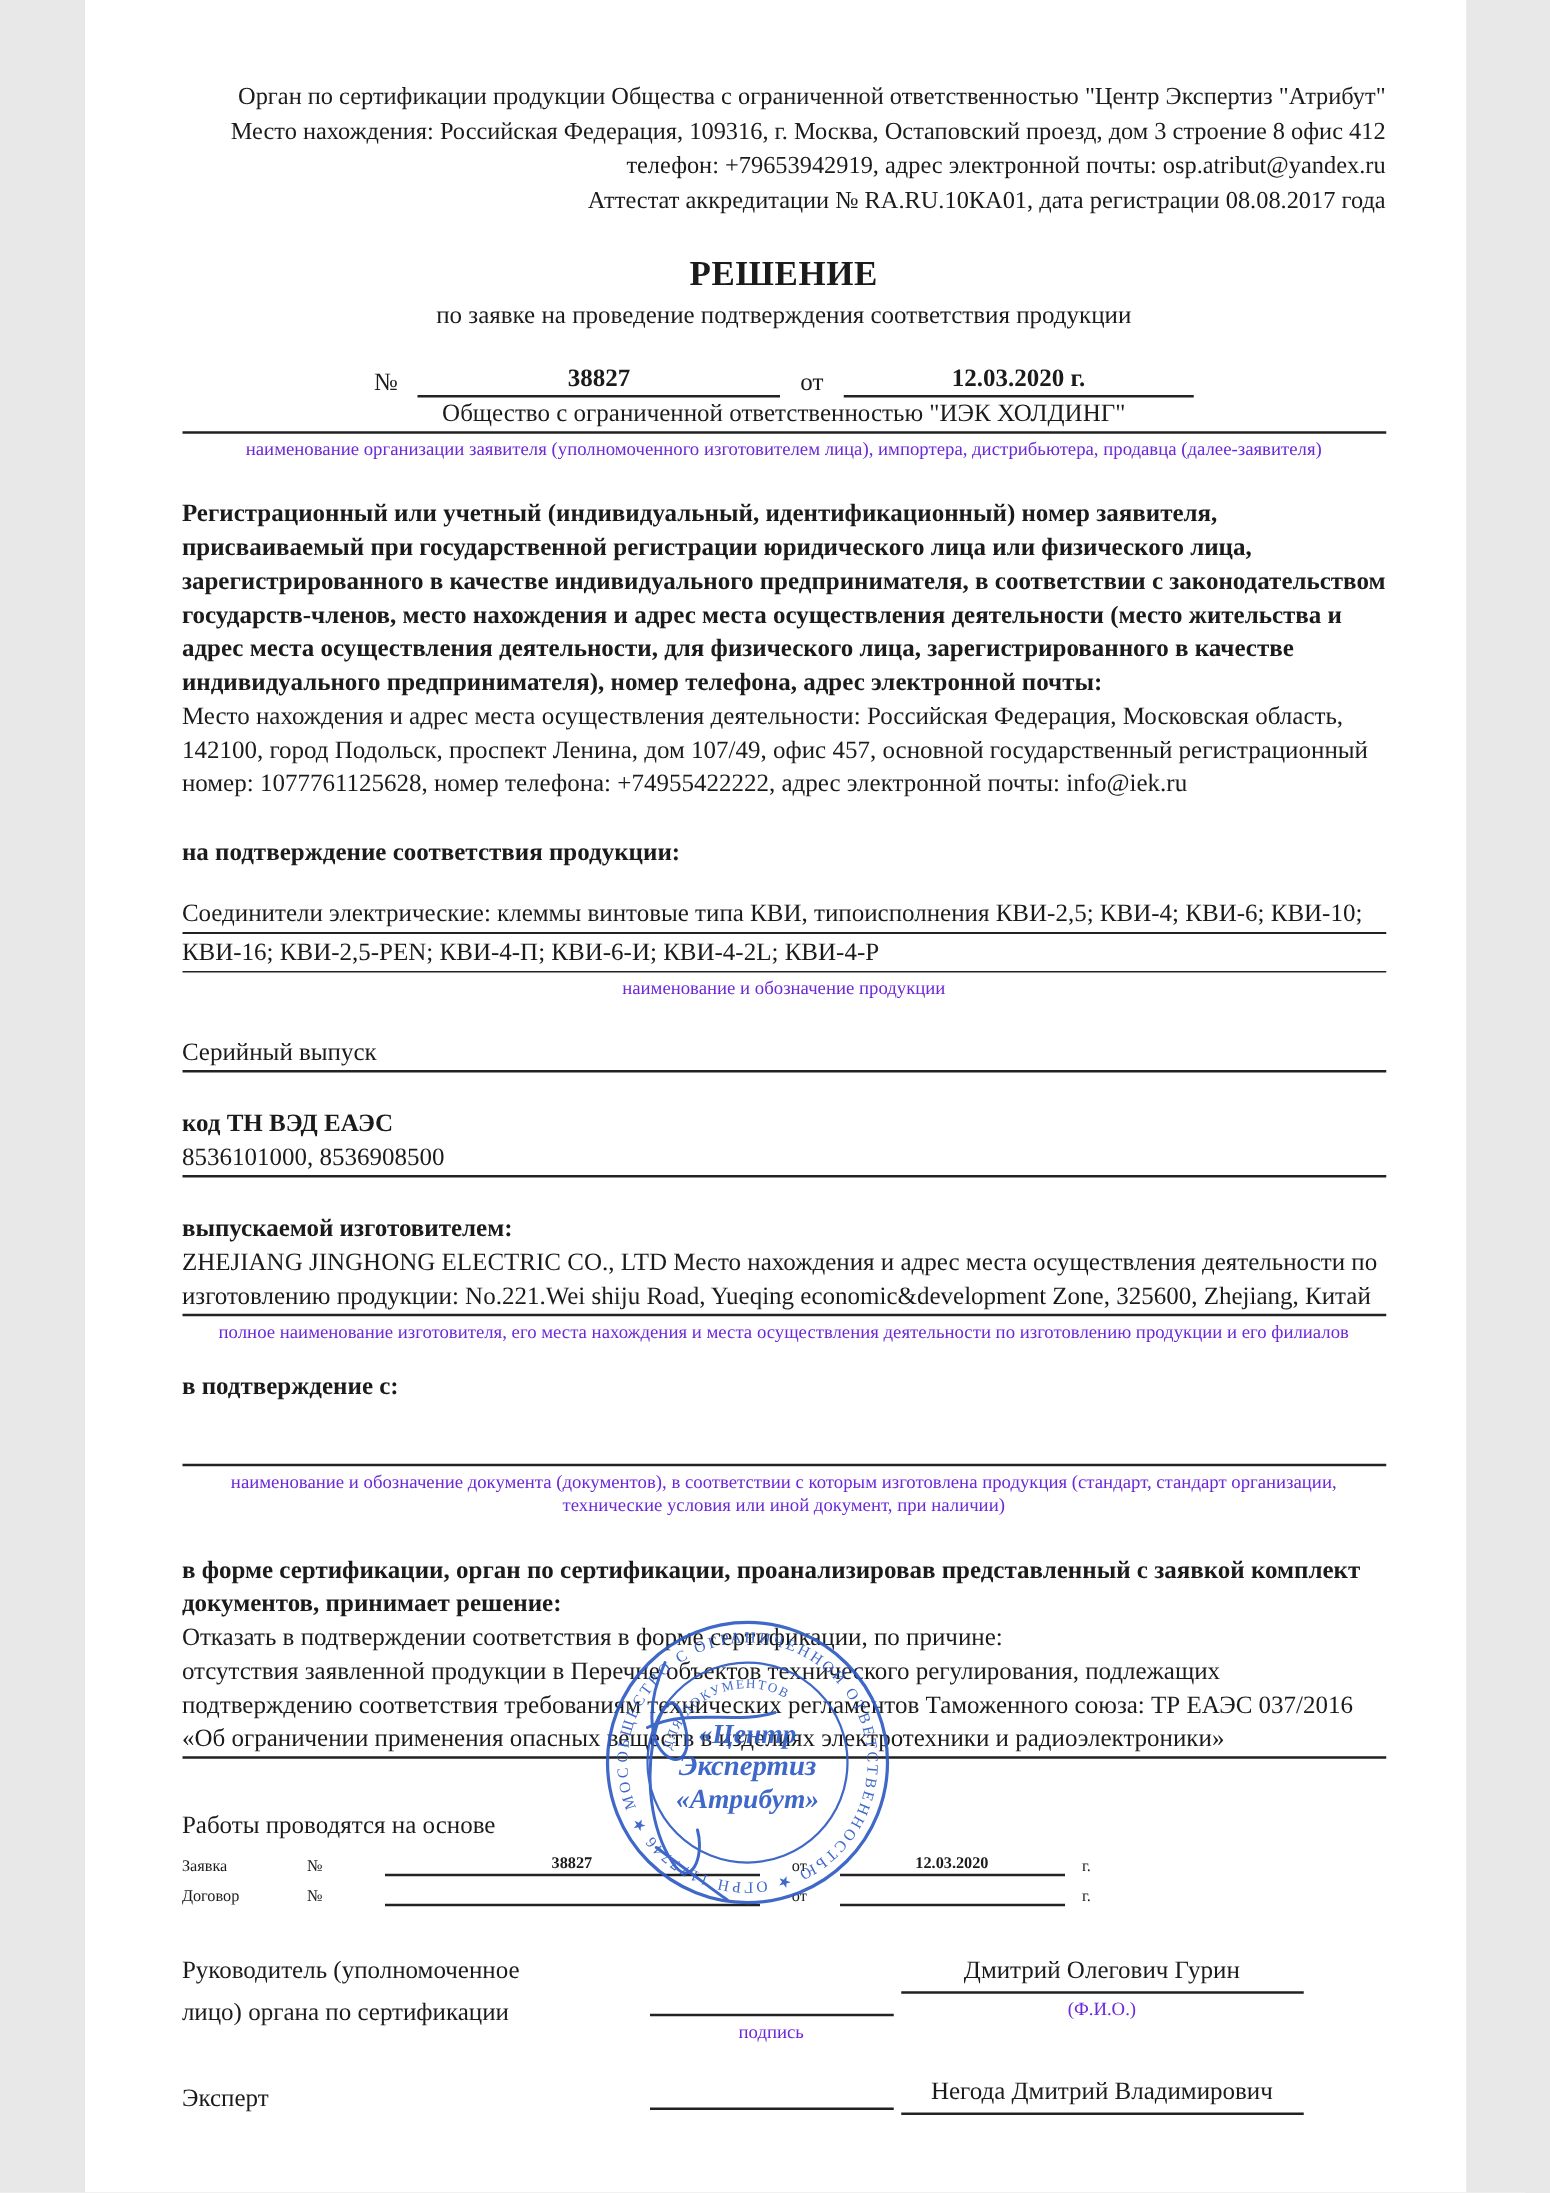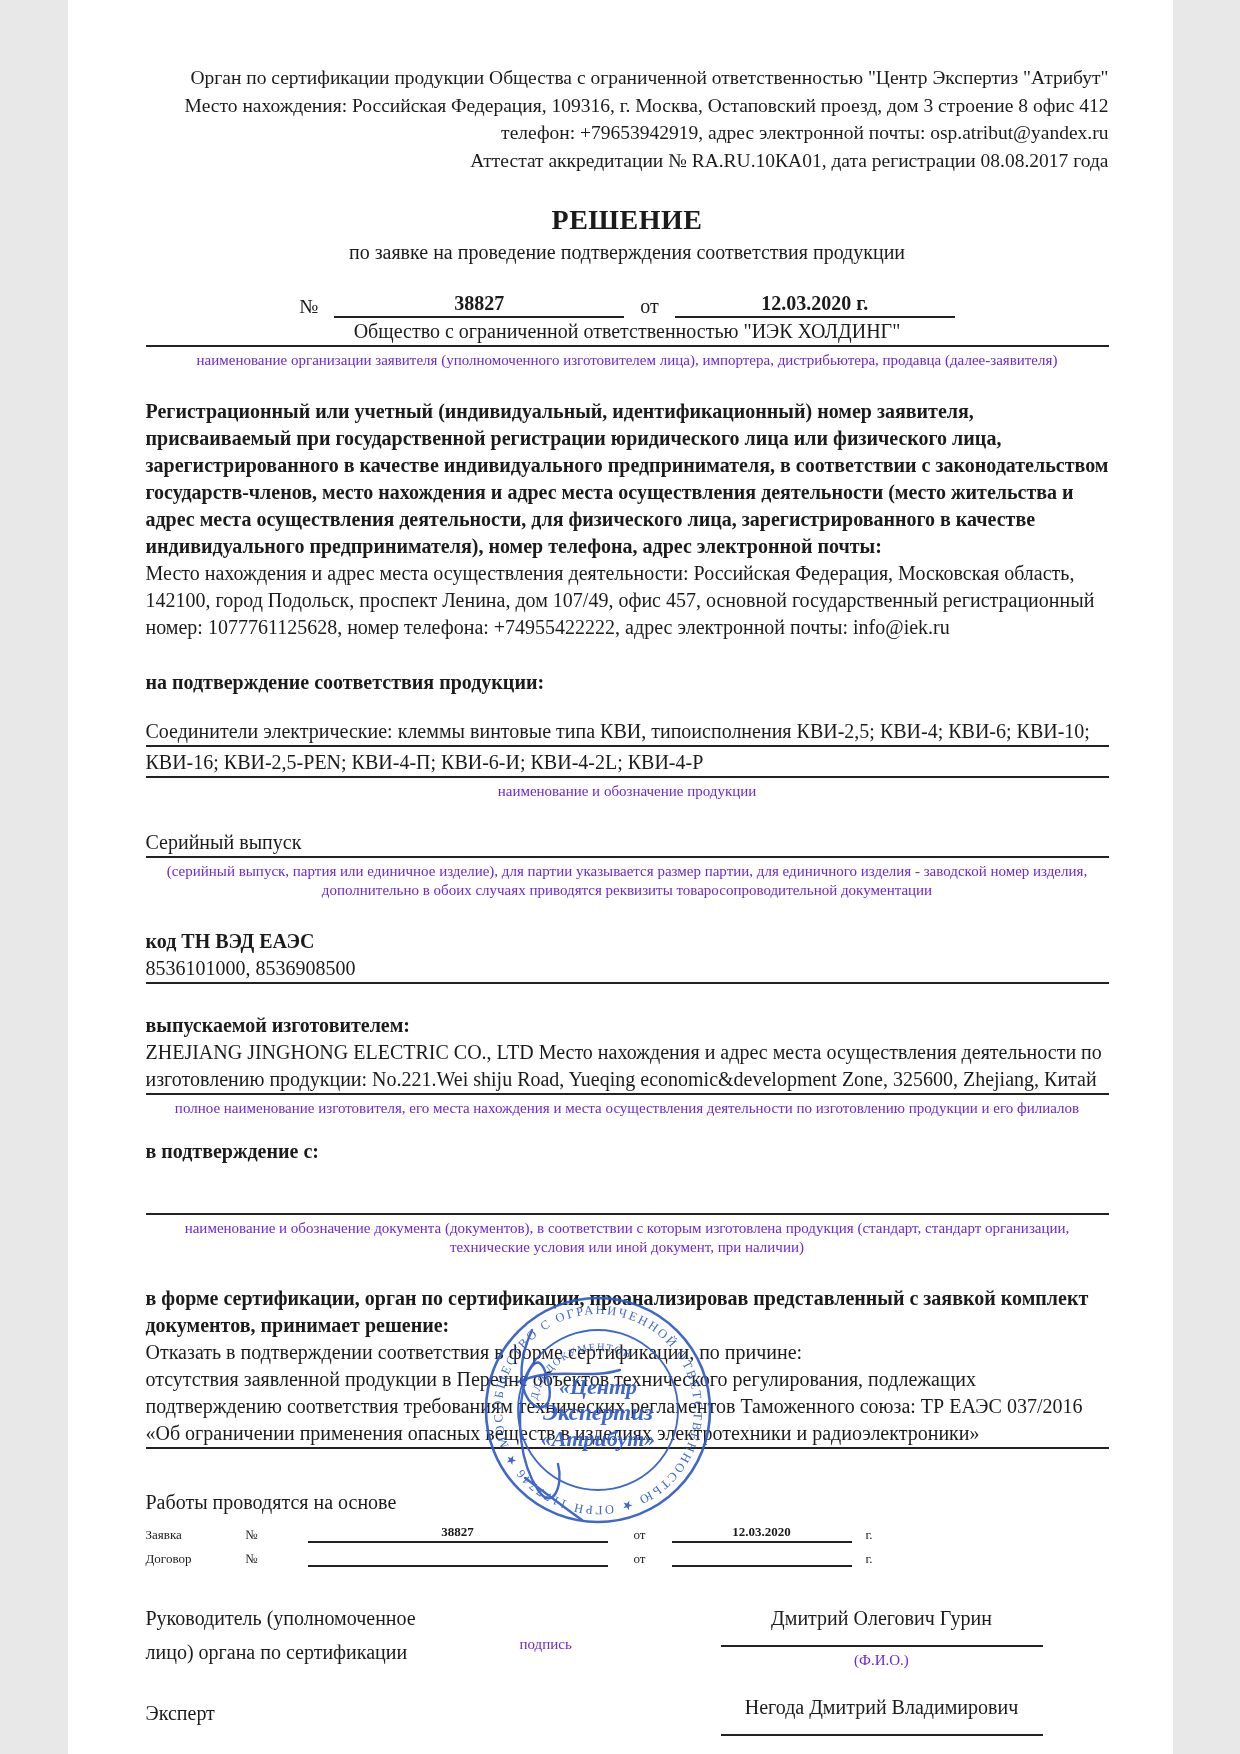--- a/index.html
+++ b/index.html
@@ -33,24 +33,24 @@
   .basisrow .lbl{ width:100px; }
   .basisrow .no{ width:62px; }
   .basisrow .fld{ border-bottom:2px solid #222; text-align:center; font-weight:bold; padding-bottom:1px; }
   .basisrow .f-app{ width:300px; }
   .basisrow .ot{ width:64px; text-align:center; }
   .basisrow .f-date{ width:180px; }
   .basisrow .g{ margin-left:14px; }
   
   .sigrow{ display:flex; align-items:flex-start; font-size:20px; }
   .sig-label{ width:312px; line-height:34px; }
-  .sig-mid{ width:195px; margin-left:62px; display:flex; flex-direction:row; }
+  .sig-mid{ width:195px; margin-left:62px; display:flex; flex-direction:column; }
   .sig-mid .line{ height:24px; border-bottom:2px solid #222; }
   .sig-right{ width:322px; margin-left:auto; margin-right:66px; display:flex; flex-direction:column; }
-  .sig-right .name{ text-align:center; border-bottom:2px solid #222; padding-bottom:15px; }
+  .sig-right .name{ text-align:center; border-bottom:2px solid #222; padding-bottom:5px; }
   
   .stamp{ position:absolute; left:402px; top:1282px; width:256px; height:256px; pointer-events:none; opacity:.92; }
 </style>
 </head>
 <body>
 
 <div class="page">
   <div class="content">
 
     <div class="hdr">
@@ -74,21 +74,20 @@
     <div class="caption">наименование организации заявителя (уполномоченного изготовителем лица), импортера, дистрибьютера, продавца (далее-заявителя)</div>
 
     <div class="body bold mt-lg">Регистрационный или учетный (индивидуальный, идентификационный) номер заявителя, присваиваемый при государственной регистрации юридического лица или физического лица, зарегистрированного в качестве индивидуального предпринимателя, в соответствии с законодательством государств-членов, место нахождения и адрес места осуществления деятельности (место жительства и адрес места осуществления деятельности, для физического лица, зарегистрированного в качестве индивидуального предпринимателя), номер телефона, адрес электронной почты:</div>
     <div class="body">Место нахождения и адрес места осуществления деятельности: Российская Федерация, Московская область, 142100, город Подольск, проспект Ленина, дом 107/49, офис 457, основной государственный регистрационный номер: 1077761125628, номер телефона: +74955422222, адрес электронной почты: info@iek.ru</div>
 
     <div class="body bold mt-lg">на подтверждение соответствия продукции:</div>
     <div class="ruled-multiline mt-md">Соединители электрические: клеммы винтовые  типа КВИ,  типоисполнения КВИ-2,5; КВИ-4; КВИ-6; КВИ-10; КВИ-16; КВИ-2,5-PEN; КВИ-4-П; КВИ-6-И; КВИ-4-2L; КВИ-4-Р</div>
     <div class="caption">наименование и обозначение продукции</div>
 
     <div class="body ruled mt-lg">Серийный выпуск</div>
-    <div class="caption">(серийный выпуск, партия или единичное изделие), для партии указывается размер партии, для единичного изделия - заводской номер изделия, дополнительно в обоих случаях приводятся реквизиты товаросопроводительной документации</div>
 
     <div class="body bold mt-lg">код ТН ВЭД ЕАЭС</div>
     <div class="body ruled">8536101000, 8536908500</div>
 
     <div class="body bold mt-lg">выпускаемой изготовителем:</div>
     <div class="body ruled">ZHEJIANG JINGHONG ELECTRIC CO., LTD Место нахождения и адрес места осуществления деятельности по изготовлению продукции: No.221.Wei shiju Road, Yueqing economic&amp;development Zone, 325600, Zhejiang, Китай</div>
     <div class="caption">полное наименование изготовителя, его места нахождения и места осуществления деятельности по изготовлению продукции и его филиалов</div>
 
     <div class="body bold mt-md">в подтверждение с:</div>
     <div class="empty-rule mt-md"></div>

